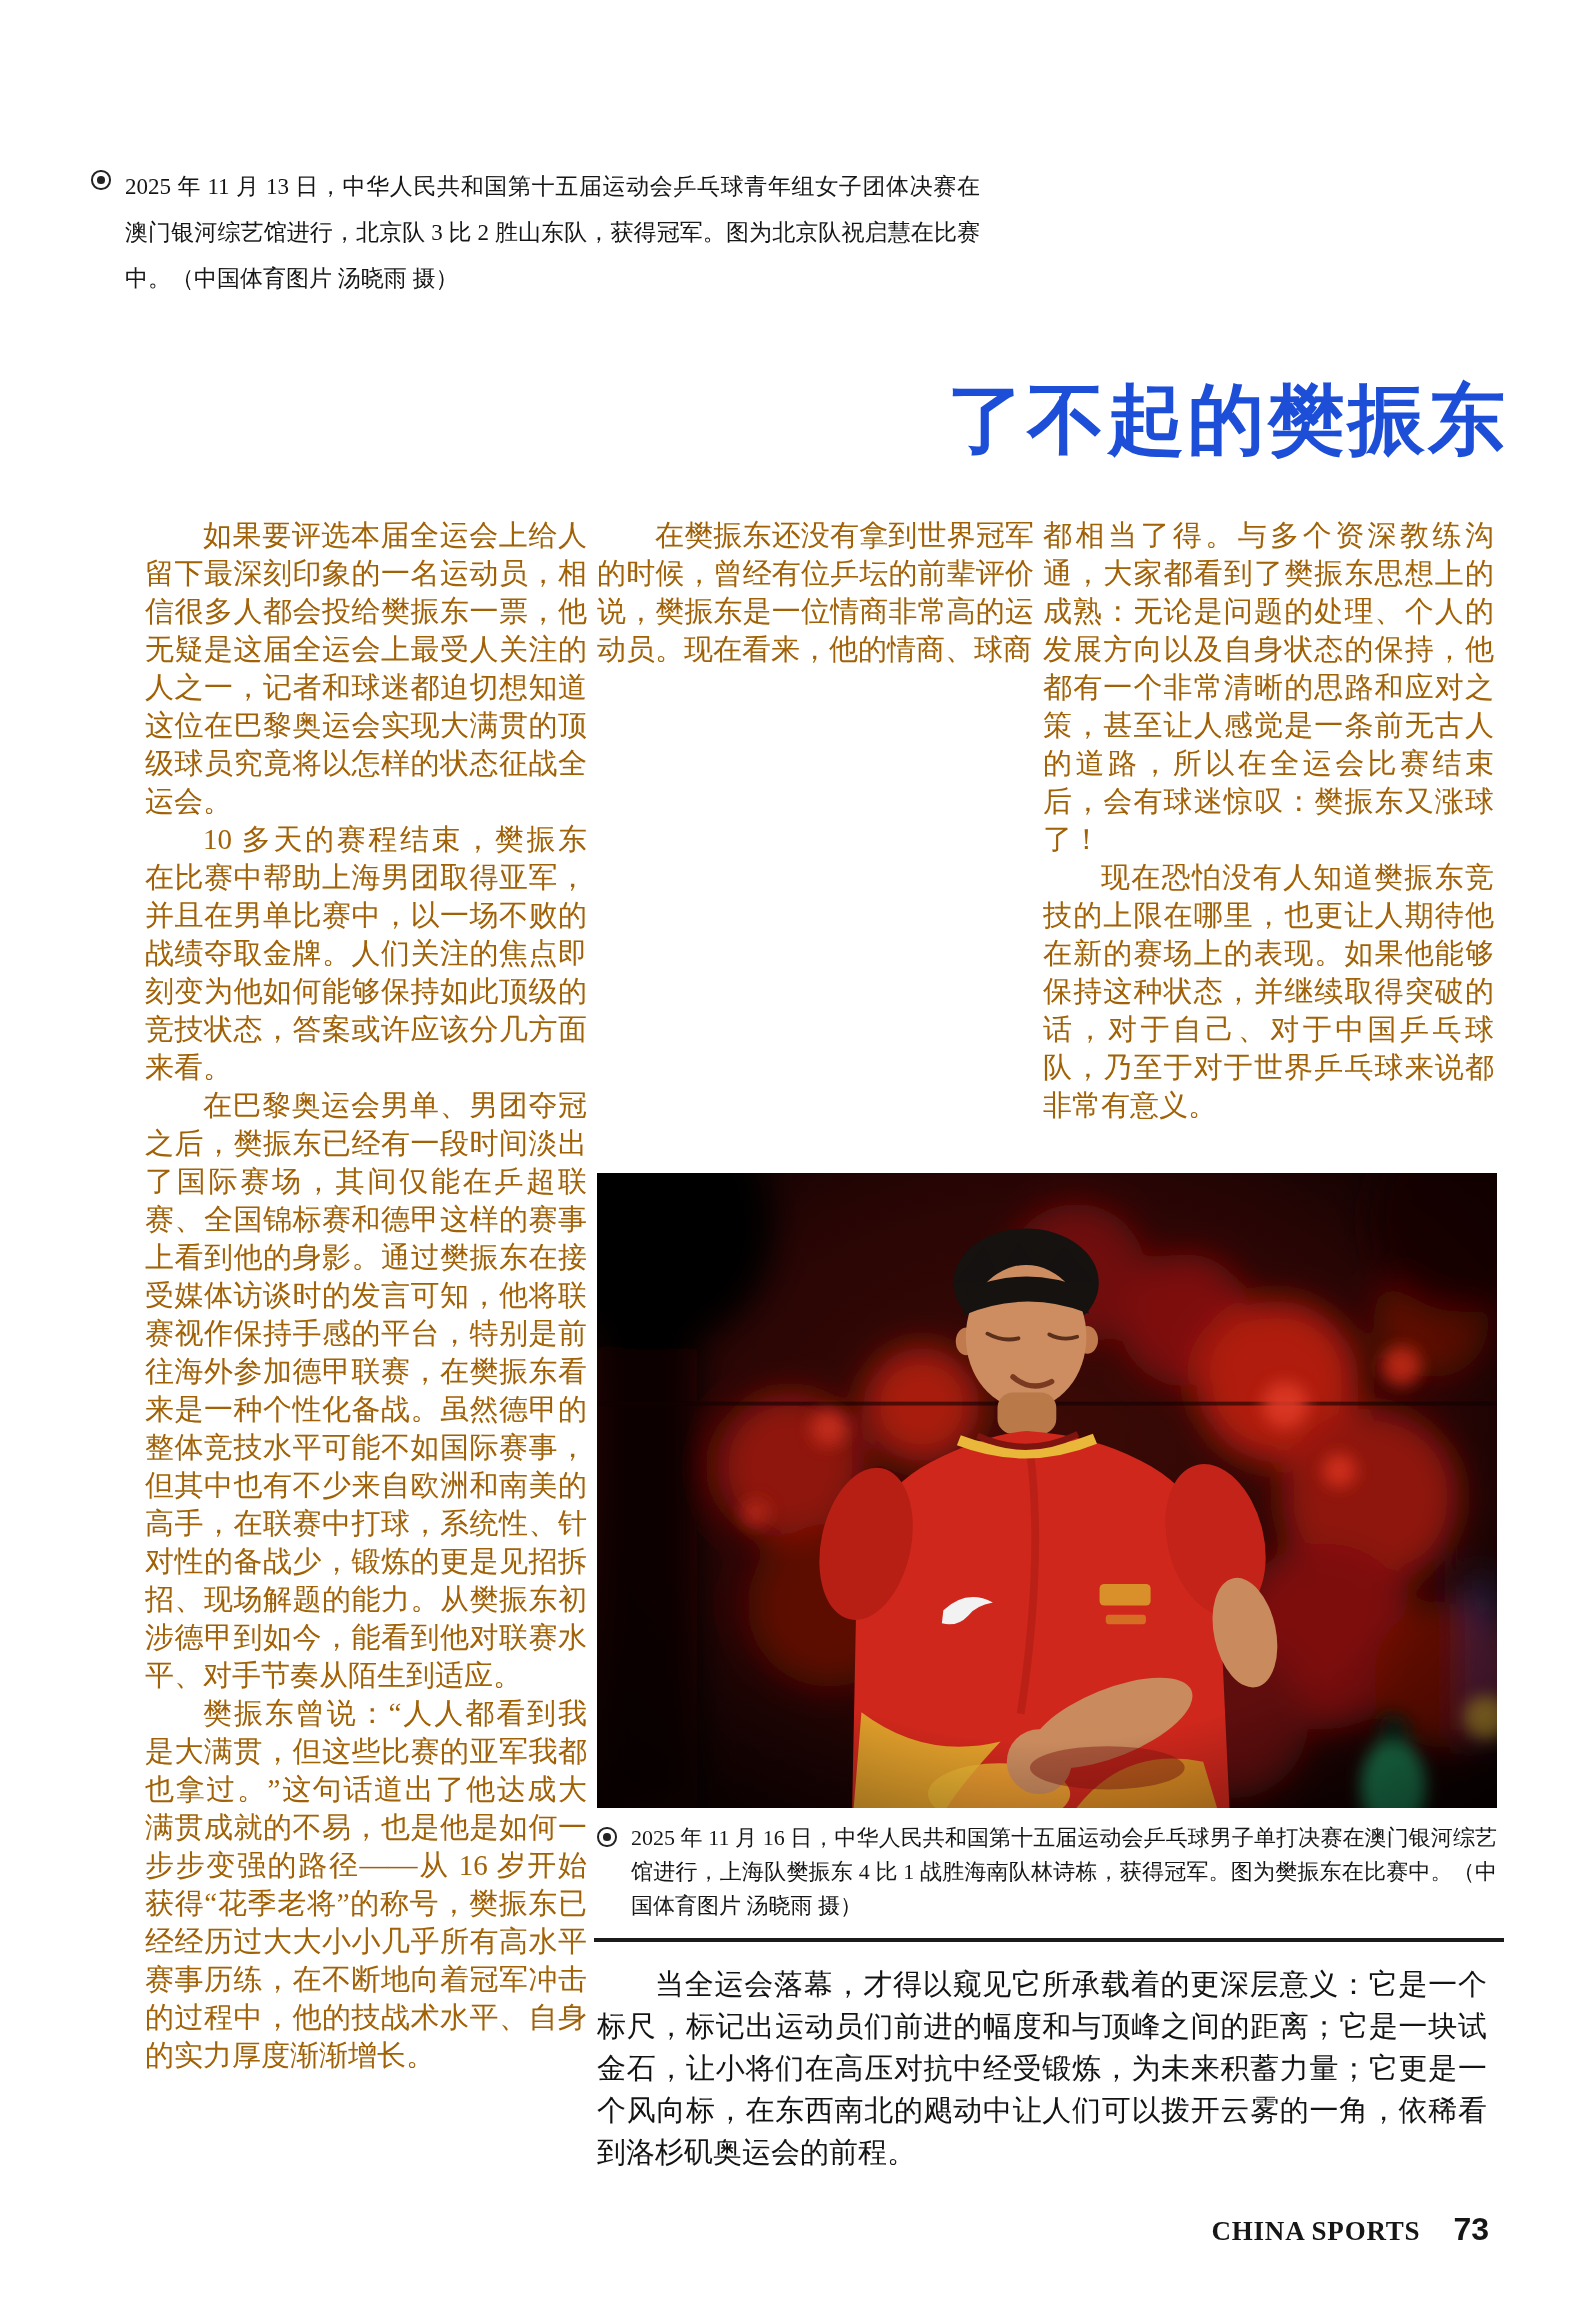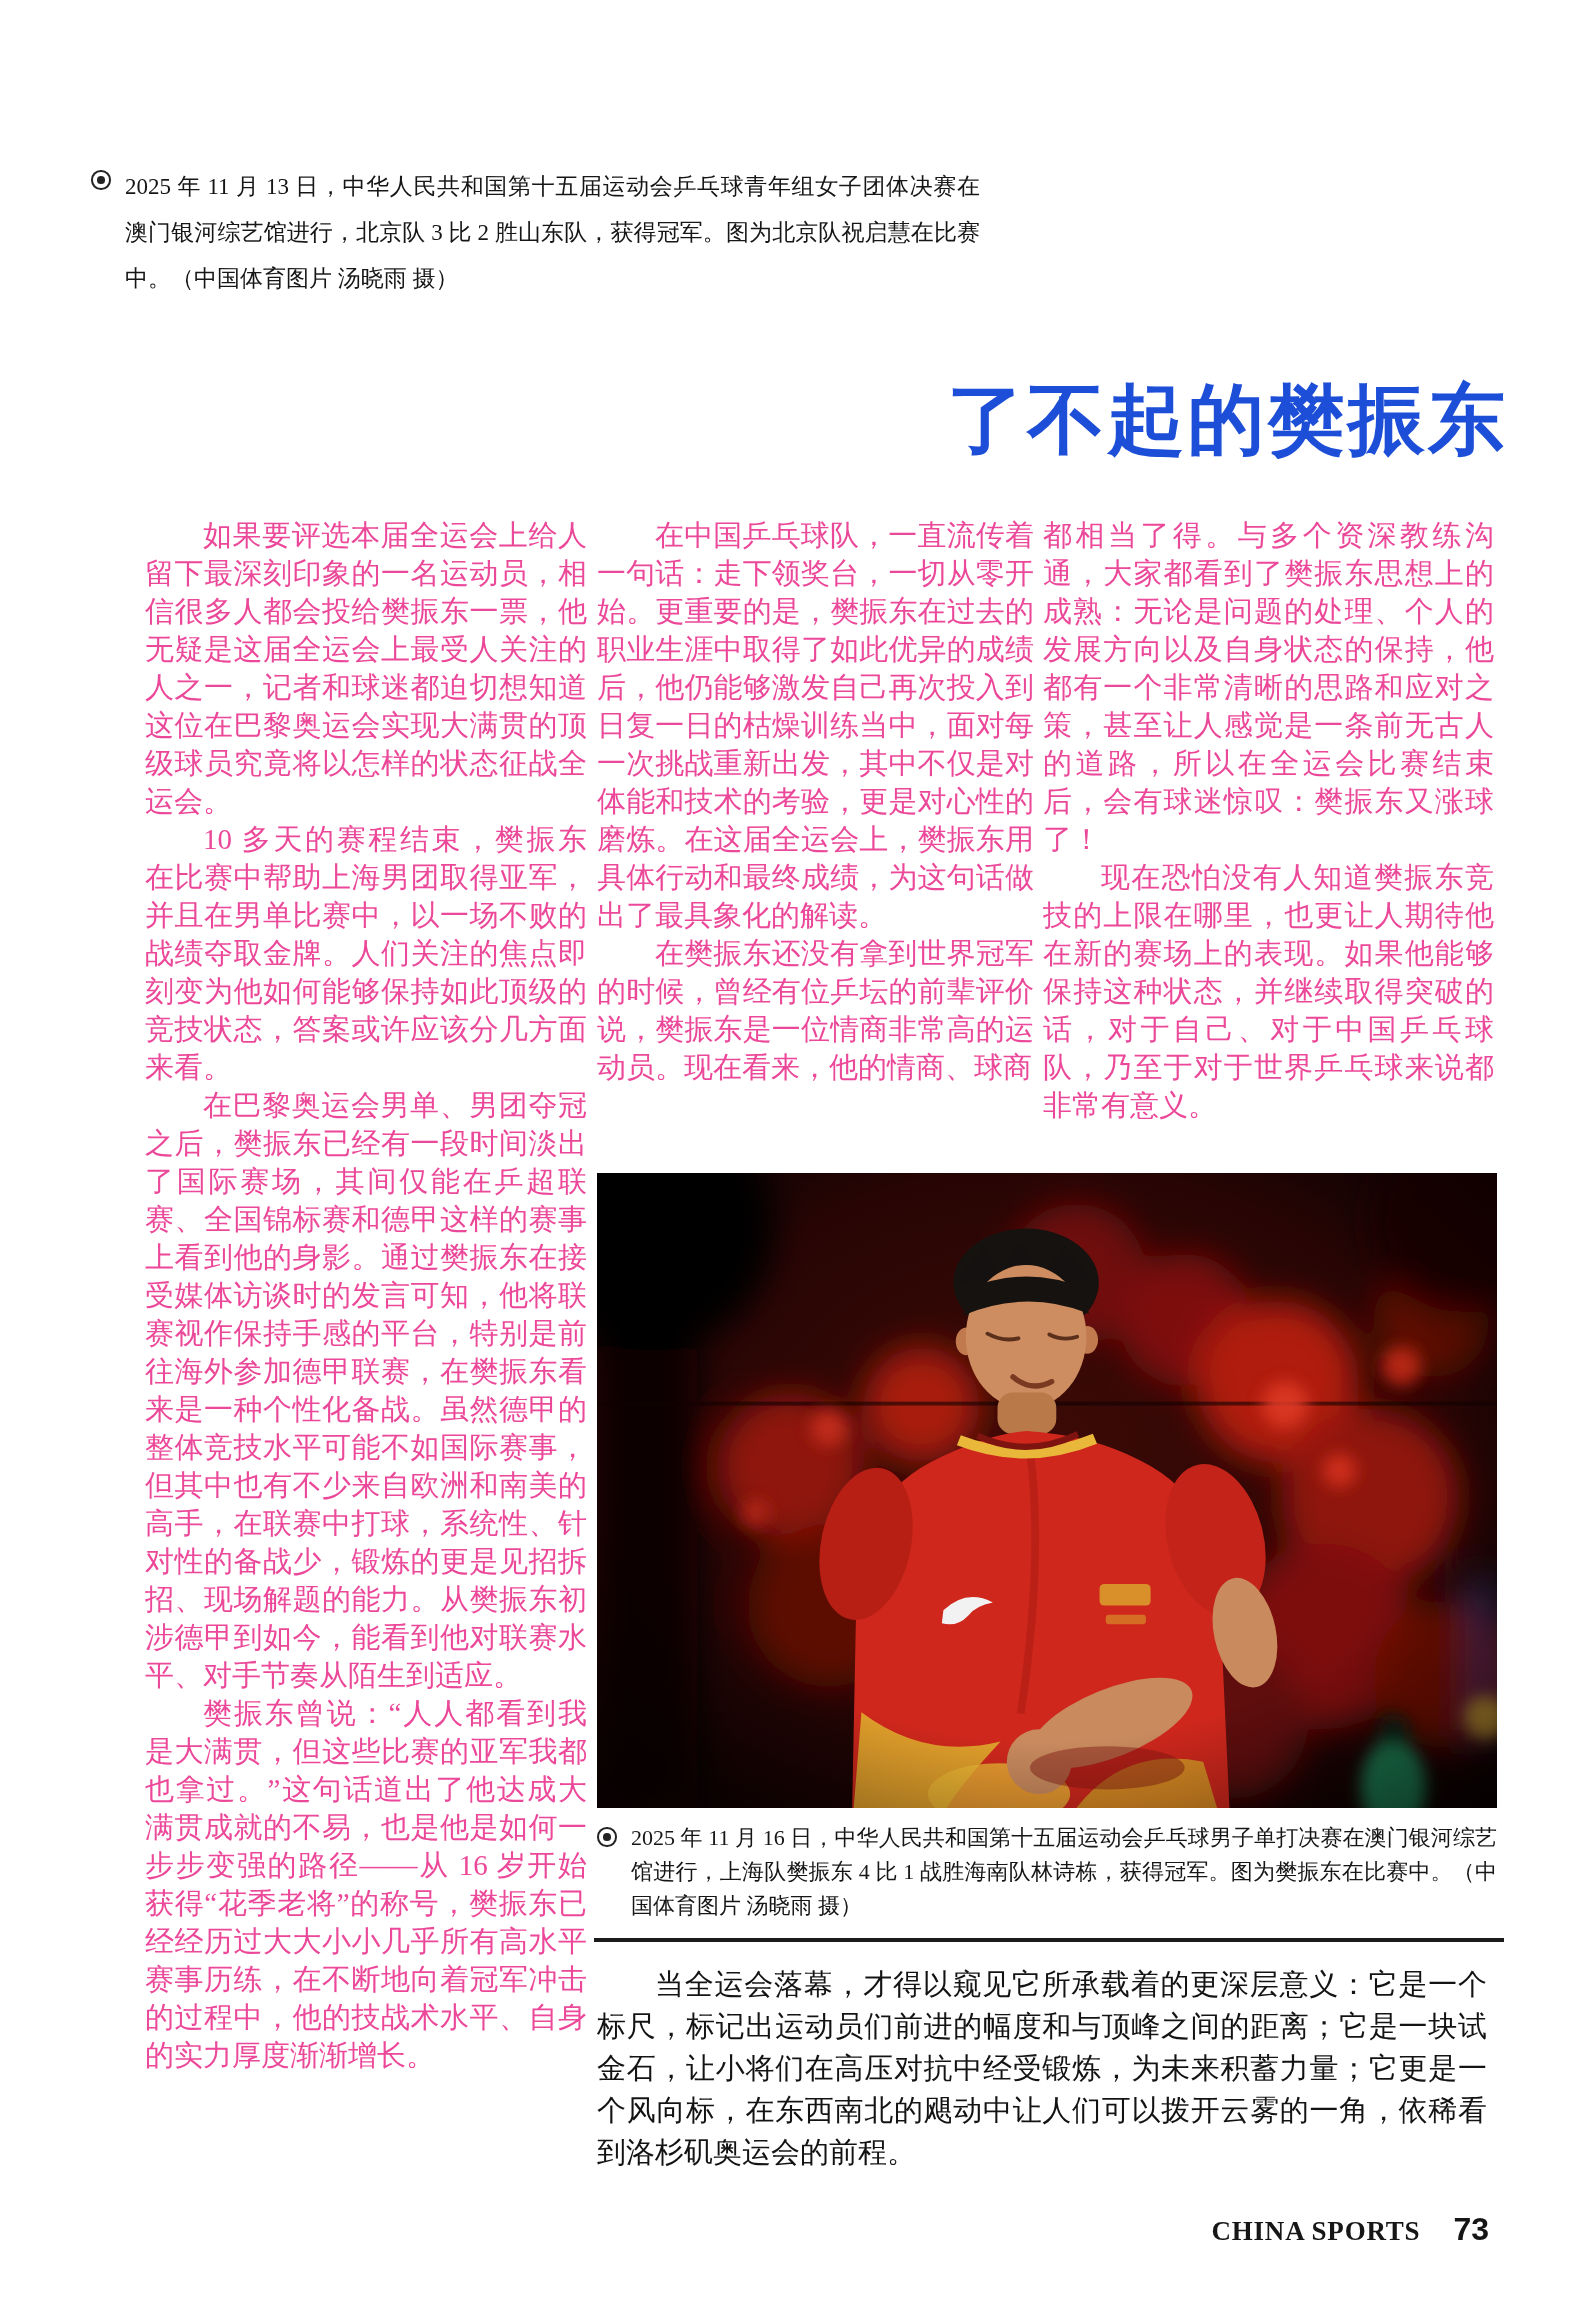--- a/index.html
+++ b/index.html
@@ -28,21 +28,21 @@
   
   .title{
     position:absolute;top:369px;right:83px;margin:0;
     font-size:77px;font-weight:900;letter-spacing:3.1px;
     color:#1d4ed8;white-space:nowrap;
   }
   
   .col{
     position:absolute;top:516px;
     font-size:29px;line-height:38px;text-align:justify;
-    color:#ec4899;
+    color:#a16207;
   }
   .col p{margin:0;text-indent:2em;}
   .col p.cont{text-indent:0;}
   .col1{left:145px;width:442px;}
   .col2{left:597px;width:437px;}
   .col3{left:1043px;width:451px;}
   
   .photo{
     position:absolute;left:597px;top:1173px;width:900px;height:635px;
     background:#0d0303;
@@ -89,21 +89,20 @@
   <h1 class="title">了不起的樊振东</h1>
 
   <div class="col col1">
     <p>如果要评选本届全运会上给人留下最深刻印象的一名运动员，相信很多人都会投给樊振东一票，他无疑是这届全运会上最受人关注的人之一，记者和球迷都迫切想知道这位在巴黎奥运会实现大满贯的顶级球员究竟将以怎样的状态征战全运会。</p>
     <p>10 多天的赛程结束，樊振东在比赛中帮助上海男团取得亚军，并且在男单比赛中，以一场不败的战绩夺取金牌。人们关注的焦点即刻变为他如何能够保持如此顶级的竞技状态，答案或许应该分几方面来看。</p>
     <p>在巴黎奥运会男单、男团夺冠之后，樊振东已经有一段时间淡出了国际赛场，其间仅能在乒超联赛、全国锦标赛和德甲这样的赛事上看到他的身影。通过樊振东在接受媒体访谈时的发言可知，他将联赛视作保持手感的平台，特别是前往海外参加德甲联赛，在樊振东看来是一种个性化备战。虽然德甲的整体竞技水平可能不如国际赛事，但其中也有不少来自欧洲和南美的高手，在联赛中打球，系统性、针对性的备战少，锻炼的更是见招拆招、现场解题的能力。从樊振东初涉德甲到如今，能看到他对联赛水平、对手节奏从陌生到适应。</p>
     <p>樊振东曾说：“人人都看到我是大满贯，但这些比赛的亚军我都也拿过。”这句话道出了他达成大满贯成就的不易，也是他是如何一步步变强的路径——从 16 岁开始获得“花季老将”的称号，樊振东已经经历过大大小小几乎所有高水平赛事历练，在不断地向着冠军冲击的过程中，他的技战术水平、自身的实力厚度渐渐增长。</p>
   </div>
 
   <div class="col col2">
-    <p>在中国乒乓球队，一直流传着一句话：走下领奖台，一切从零开始。更重要的是，樊振东在过去的职业生涯中取得了如此优异的成绩后，他仍能够激发自己再次投入到日复一日的枯燥训练当中，面对每一次挑战重新出发，其中不仅是对体能和技术的考验，更是对心性的磨炼。在这届全运会上，樊振东用具体行动和最终成绩，为这句话做出了最具象化的解读。</p>
     <p>在樊振东还没有拿到世界冠军的时候，曾经有位乒坛的前辈评价说，樊振东是一位情商非常高的运动员。现在看来，他的情商、球商</p>
   </div>
 
   <div class="col col3">
     <p class="cont">都相当了得。与多个资深教练沟通，大家都看到了樊振东思想上的成熟：无论是问题的处理、个人的发展方向以及自身状态的保持，他都有一个非常清晰的思路和应对之策，甚至让人感觉是一条前无古人的道路，所以在全运会比赛结束后，会有球迷惊叹：樊振东又涨球了！</p>
     <p>现在恐怕没有人知道樊振东竞技的上限在哪里，也更让人期待他在新的赛场上的表现。如果他能够保持这种状态，并继续取得突破的话，对于自己、对于中国乒乓球队，乃至于对于世界乒乓球来说都非常有意义。</p>
   </div>
 
   <div class="photo">
     <svg viewBox="0 0 1164 822" preserveAspectRatio="none">

